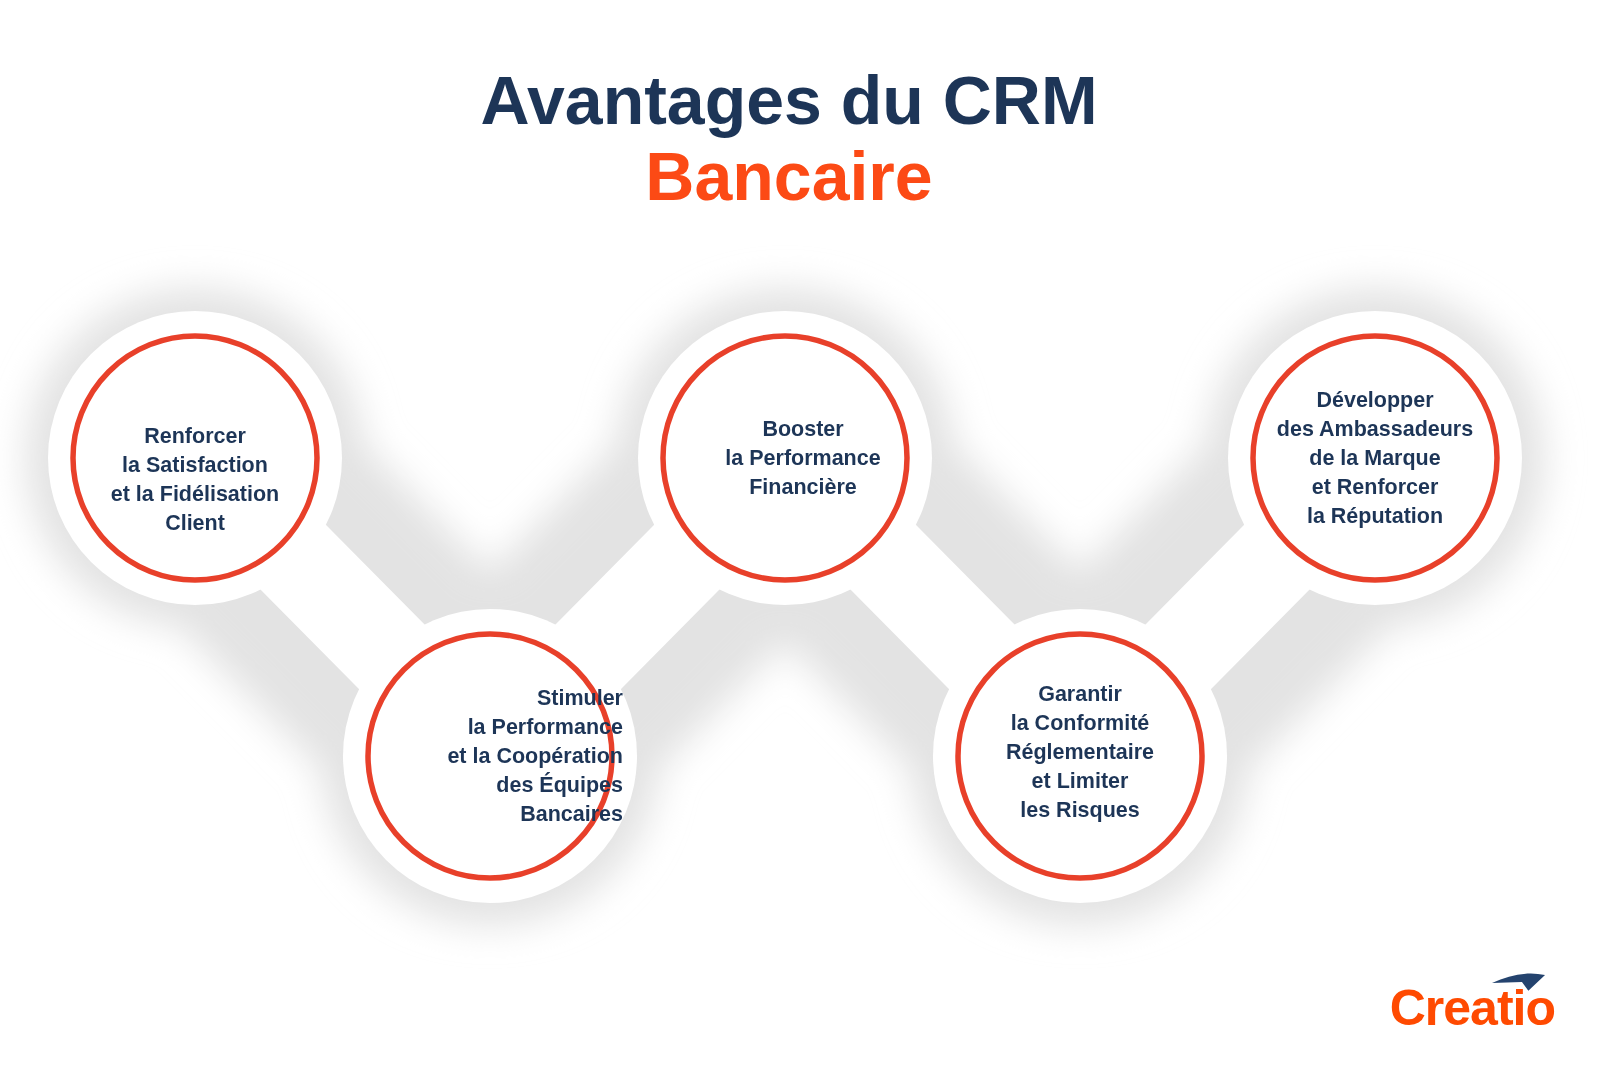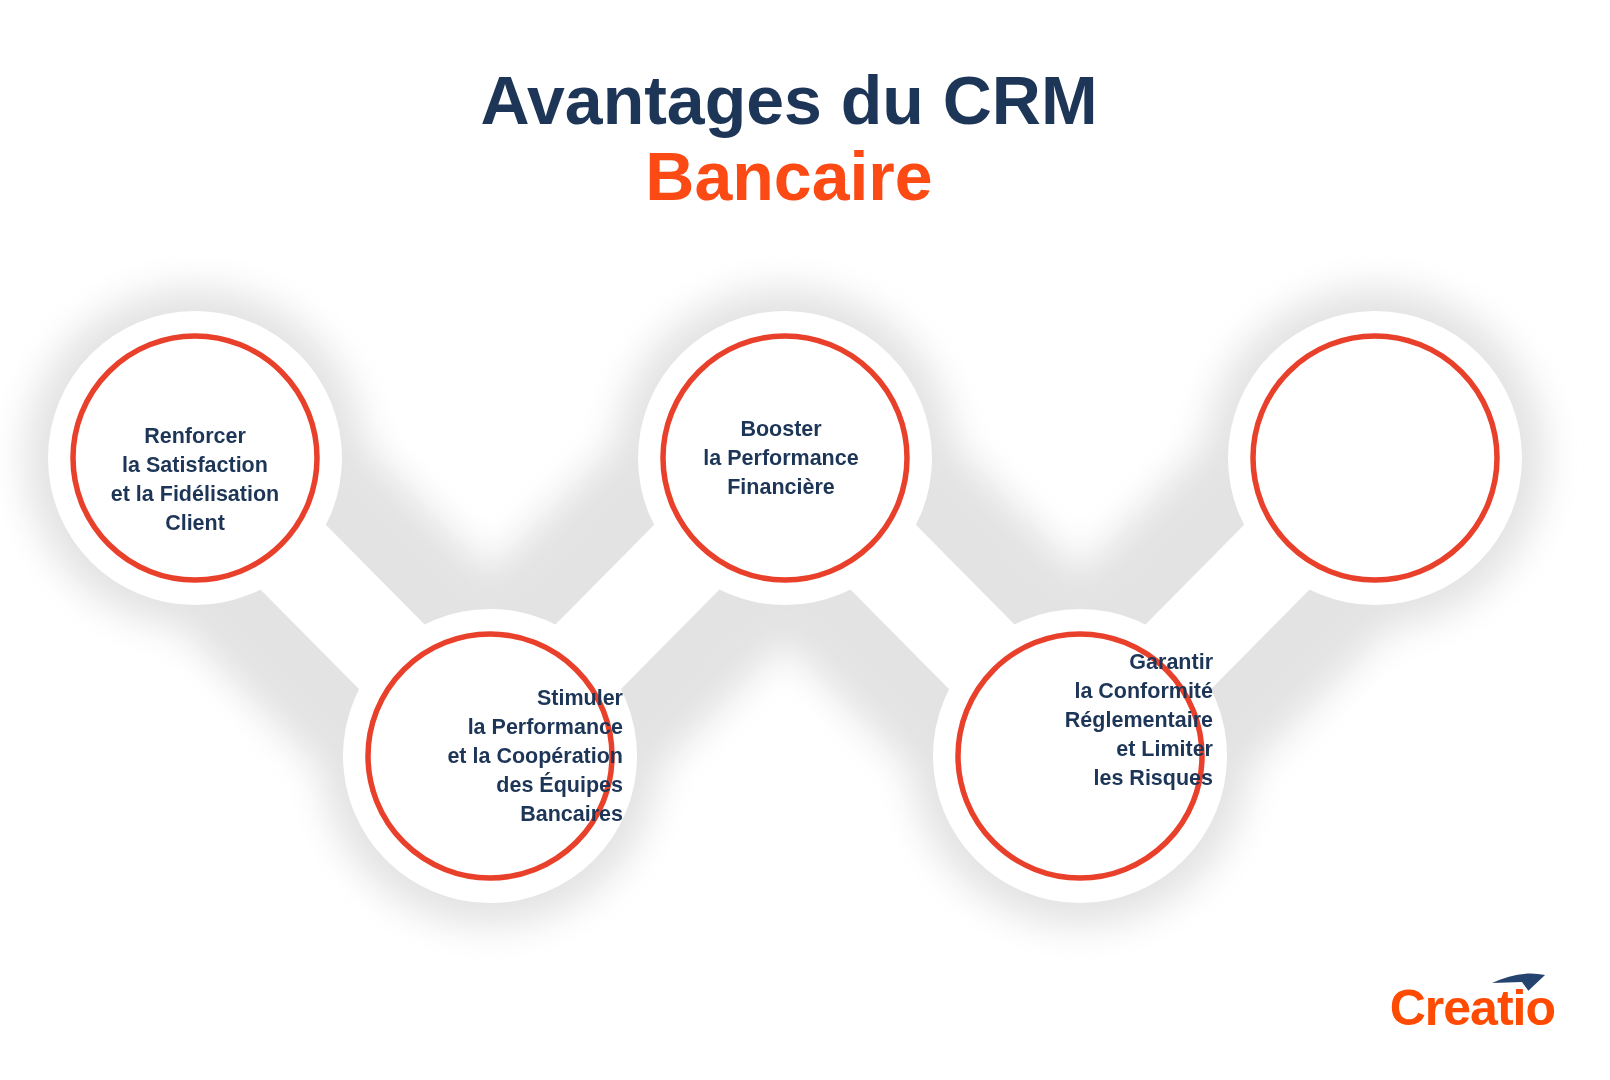--- a/index.html
+++ b/index.html
@@ -30,22 +30,22 @@
     font-weight:bold;font-size:68px;line-height:76px;letter-spacing:0;}
   .title .t1{display:block;color:var(--navy);}
   .title .t2{display:block;color:var(--orange);}
 
   
   .node-label{position:absolute;width:266px;transform:translate(-50%,-50%);
     text-align:center;color:var(--navy);font-weight:bold;font-size:21.5px;
     line-height:29px;white-space:pre-line;}
   .n1{left:195px;top:480px;}
   .n2{left:490px;top:756px;text-align:right;}
-  .n3{left:781px;top:458px;}
-  .n4{left:1080px;top:720px;text-align:right;}
+  .n3{left:803px;top:458px;}
+  .n4{left:1080px;top:752px;}
   .n5{left:1375px;top:458px;}
 
   
   .logo{position:absolute;right:55px;bottom:44px;margin-left:8px;}
   .logo-text{font-weight:bold;font-size:50px;letter-spacing:-1px;
     color:var(--logo-orange);line-height:1.1;}
   .plane{position:absolute;top:-11px;right:8px;width:55px;height:22px;}
   .plane path{fill:var(--plane-navy);}
 </style>
 </head>
@@ -99,20 +99,25 @@
 des Équipes
 Bancaires</div>
   <div class="node-label n3">Booster
 la Performance
 Financière</div>
   <div class="node-label n4">Garantir
 la Conformité
 Réglementaire
 et Limiter
 les Risques</div>
+  <div class="node-label n5">Développer
+des Ambassadeurs
+de la Marque
+et Renforcer
+la Réputation</div>
 
   <div class="logo">
     <svg class="plane" viewBox="0 0 56 22" aria-hidden="true">
       <path d="M0,13 C18,5 36,1 54,5 L37,21 L30.5,12 Z"></path>
     </svg>
     <span class="logo-text">Creatio</span>
   </div>
 
 </div>
 

